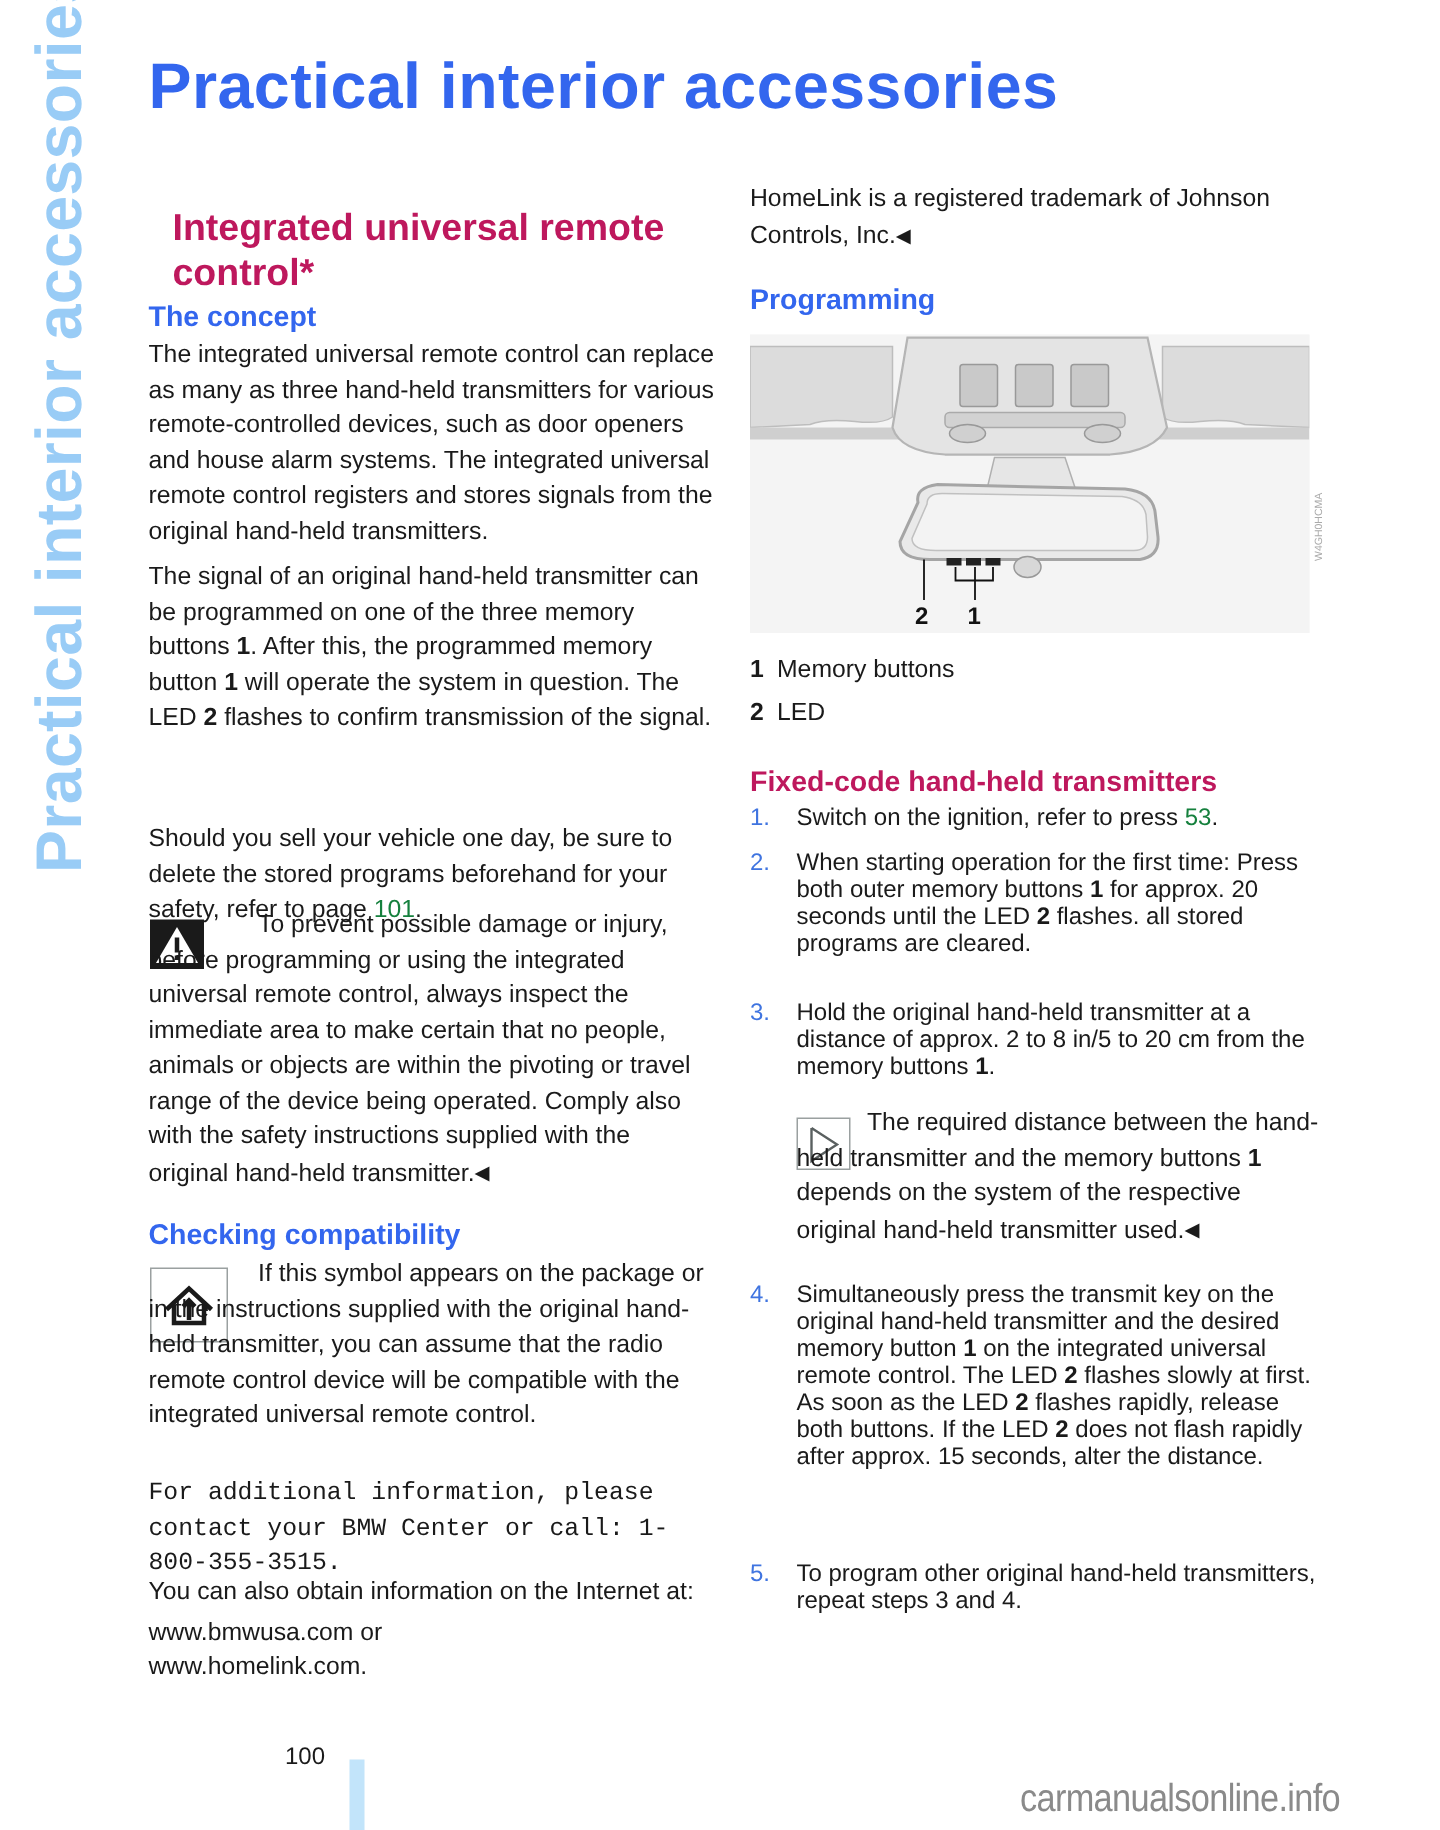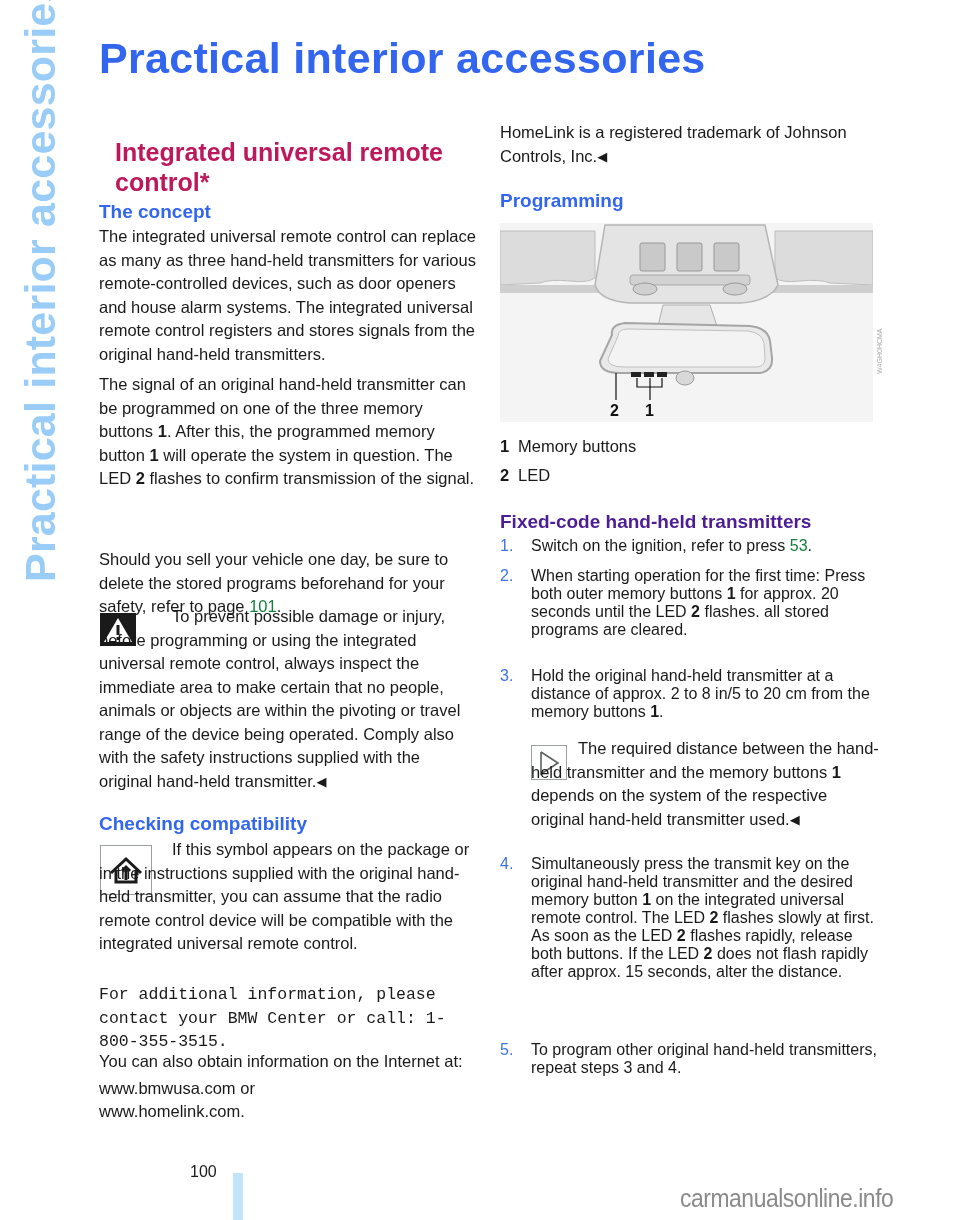--- a/index.html
+++ b/index.html
@@ -5,21 +5,21 @@
   html, body { margin: 0; padding: 0; background: #ffffff; }
   body { width: 960px; height: 1220px; position: relative; overflow: hidden;
          font-family: "Liberation Sans", sans-serif; color: #1a1a1a; }
   .side-title { position: absolute; left: 20px; top: 582px; transform-origin: 0 0;
          transform: rotate(-90deg); font-size: 43px; font-weight: bold; color: #99ccf6;
          white-space: nowrap; letter-spacing: 0.2px; line-height: 40px; }
   .page-title { position: absolute; left: 99px; top: 34px; margin: 0; font-size: 43px;
          font-weight: bold; color: #3366ee; white-space: nowrap; letter-spacing: 0.3px; }
   .h2 { position: absolute; margin: 16px; font-size: 25px; line-height: 30px; font-weight: bold; color: #be185d; }
   .h3 { position: absolute; margin: 0; font-size: 19px; line-height: 24px; font-weight: bold; color: #3366ee; white-space: nowrap; }
-  .h3.light { color: #4c1d95; }
+  .h3.light { color: #be185d; }
   .p { position: absolute; margin: 0; width: 378px; }
   .link { color: #15803d; }
   b { font-weight: bold; }
   .endmark { font-size: 13px; vertical-align: 1px; }
   .note-icon { position: absolute; width: 36px; height: 33px; box-sizing: border-box; }
   .warn-icon { background: #1a1a1a; }
   .outline-icon { border: 1px solid #9aa0a0; background: #fff; }
   .figure { position: absolute; left: 500px; top: 223px; width: 373px; height: 199px;
          background: #f2f2f2; overflow: hidden; }
   .legend-row { position: absolute; left: 500px; font-size: 16.5px; }

